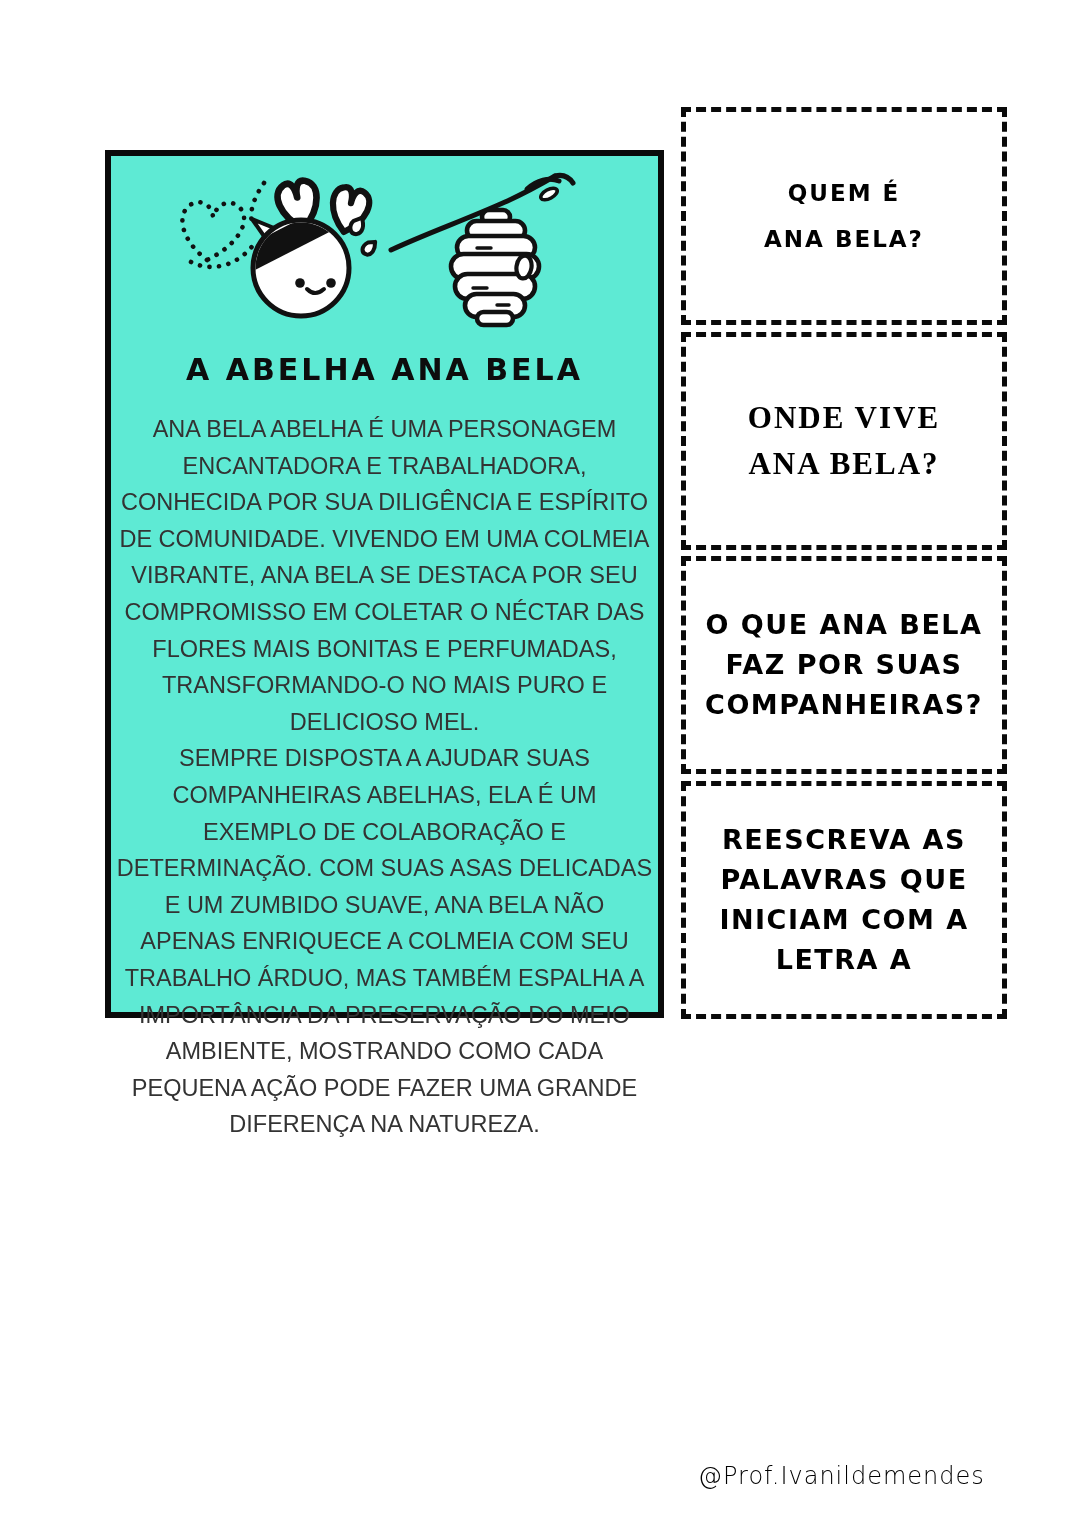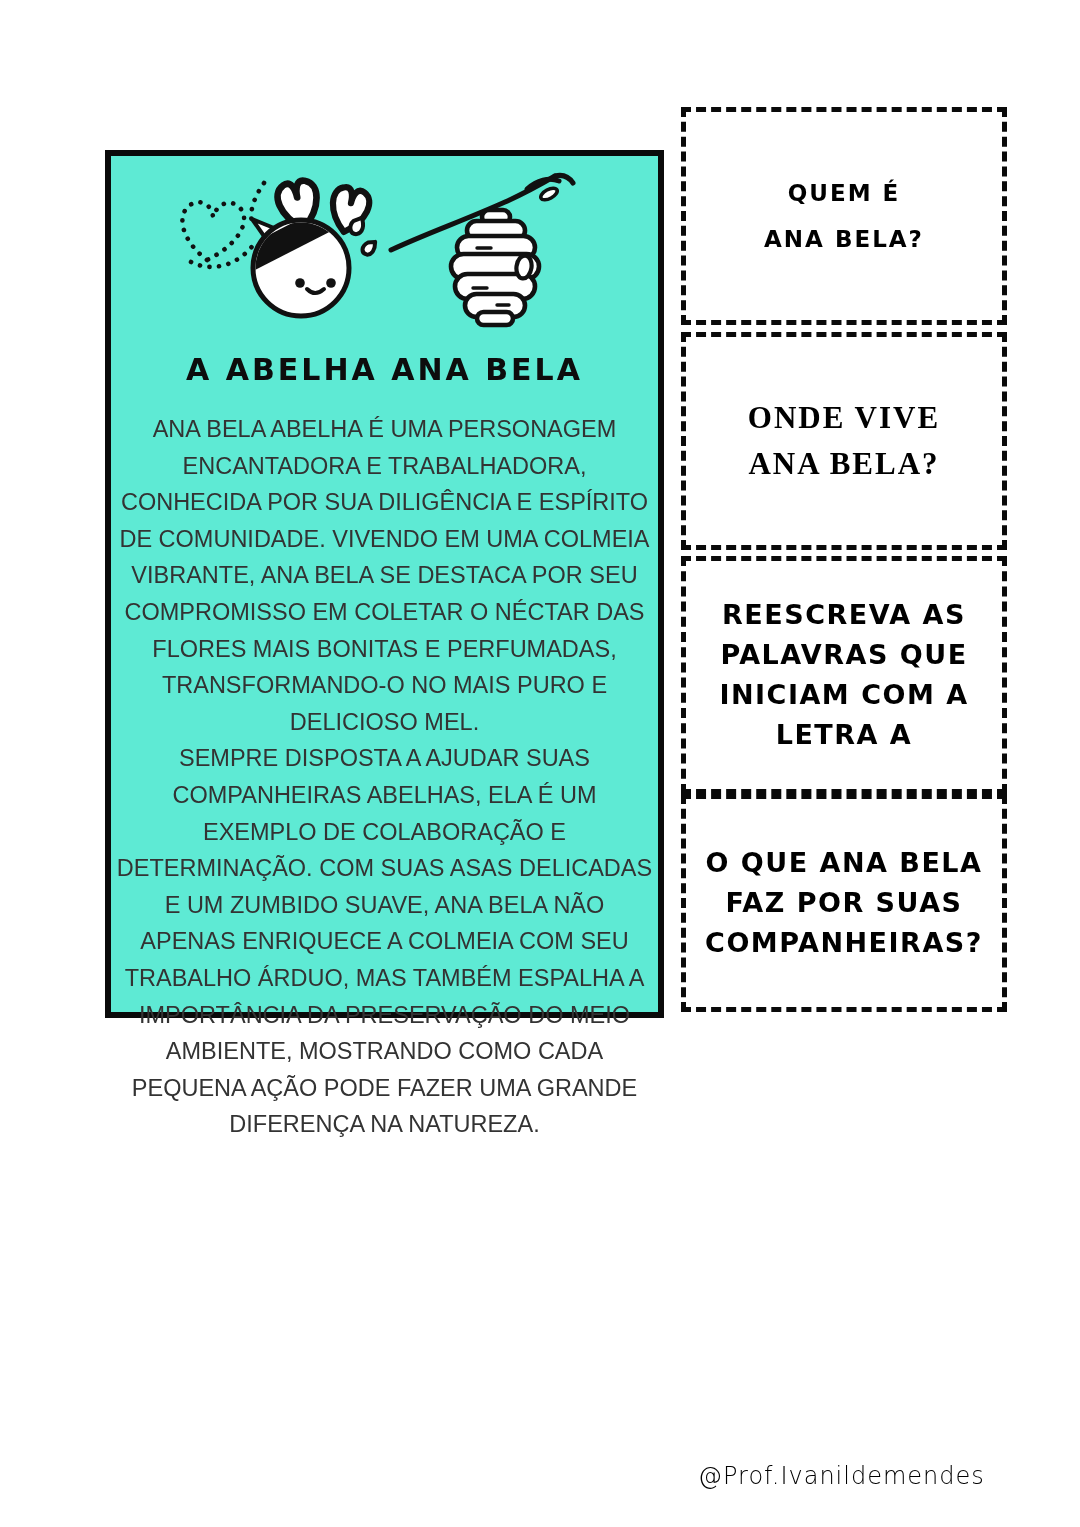--- a/index.html
+++ b/index.html
@@ -120,22 +120,22 @@
     <p>ANA BELA ABELHA É UMA PERSONAGEM ENCANTADORA E TRABALHADORA, CONHECIDA POR SUA DILIGÊNCIA E ESPÍRITO DE COMUNIDADE. VIVENDO EM UMA COLMEIA VIBRANTE, ANA BELA SE DESTACA POR SEU COMPROMISSO EM COLETAR O NÉCTAR DAS FLORES MAIS BONITAS E PERFUMADAS, TRANSFORMANDO-O NO MAIS PURO E DELICIOSO MEL.</p>
     <p>SEMPRE DISPOSTA A AJUDAR SUAS COMPANHEIRAS ABELHAS, ELA É UM EXEMPLO DE COLABORAÇÃO E DETERMINAÇÃO. COM SUAS ASAS DELICADAS E UM ZUMBIDO SUAVE, ANA BELA NÃO APENAS ENRIQUECE A COLMEIA COM SEU TRABALHO ÁRDUO, MAS TAMBÉM ESPALHA A IMPORTÂNCIA DA PRESERVAÇÃO DO MEIO AMBIENTE, MOSTRANDO COMO CADA PEQUENA AÇÃO PODE FAZER UMA GRANDE DIFERENÇA NA NATUREZA.</p>
   </div>
 </div>
 
 <div class="q-col">
   <div class="q-box q-2">QUEM É
 ANA BELA?</div>
   <div class="q-box q-3">ONDE VIVE
 ANA BELA?</div>
+  <div class="q-box q-4">O QUE ANA BELA
+FAZ POR SUAS
+COMPANHEIRAS?</div>
   <div class="q-box q-5">REESCREVA AS
 PALAVRAS QUE
 INICIAM COM A
 LETRA A</div>
-  <div class="q-box q-4">O QUE ANA BELA
-FAZ POR SUAS
-COMPANHEIRAS?</div>
 </div>
 
 <div class="footer-credit">@Prof.Ivanildemendes</div>
 
 </body></html>

